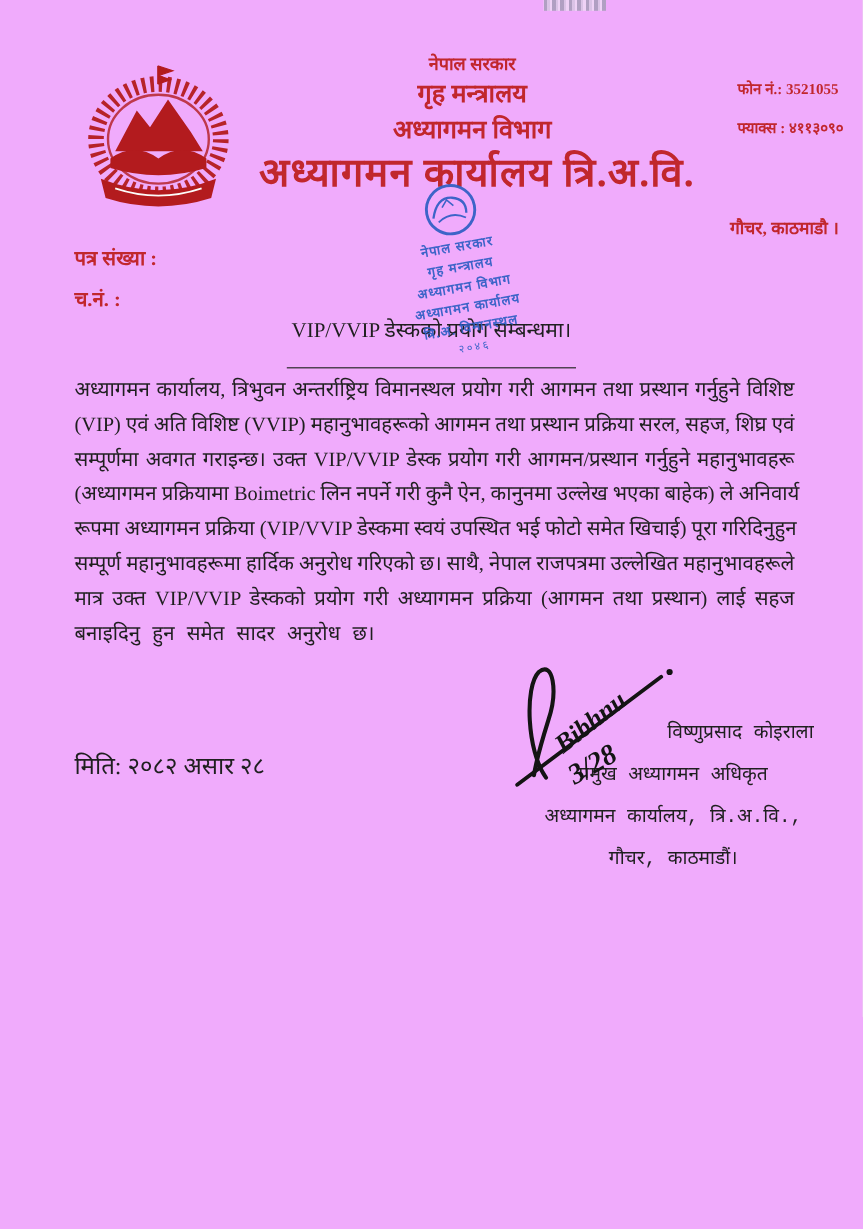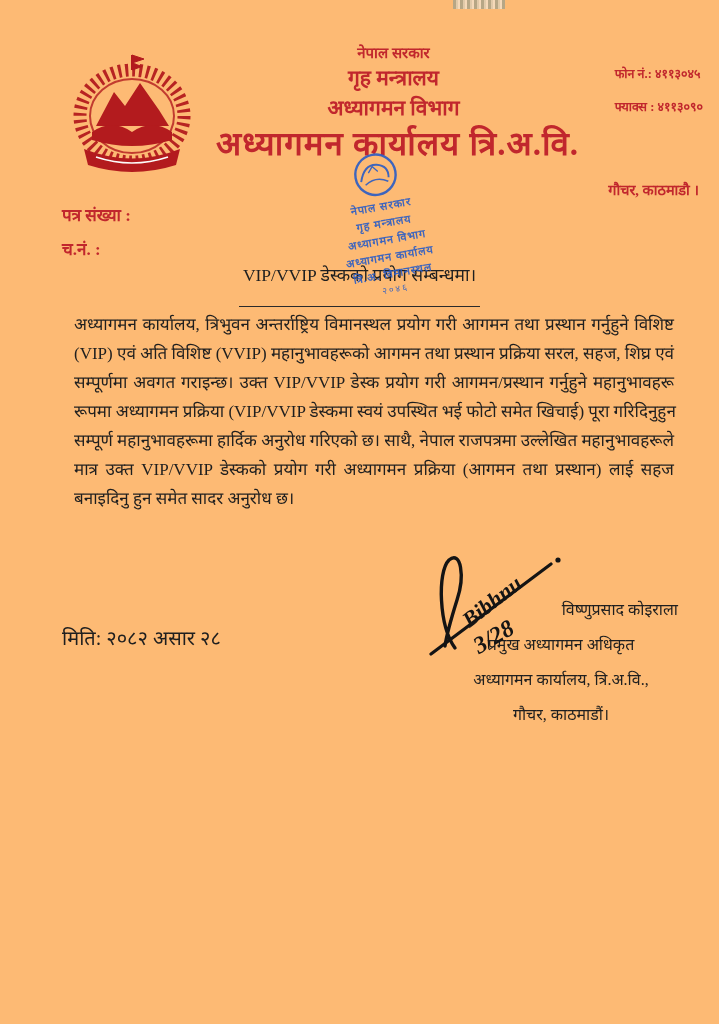--- a/index.html
+++ b/index.html
@@ -1,19 +1,19 @@
 <!DOCTYPE html>
 <html><head>
 <meta charset="utf-8">
 <style>
   * { margin:0; padding:0; box-sizing:border-box; }
   html,body { background:#e8e8e8; }
   .page{
     position:relative; width:719px; height:1024px;
-    background:#fdba74; overflow:hidden;
+    background:#f0abfc; overflow:hidden;
     font-family:"Liberation Serif","DejaVu Serif",serif;
     color:#1f1f1f;
   }
   
   .artifact{
     position:absolute; left:453px; top:0; width:52px; height:9px;
     background:repeating-linear-gradient(90deg,#7d9693 0 3px, #c9d6d4 3px 5px, #eef2f1 5px 7px);
     opacity:.55;
   }
   
@@ -33,27 +33,27 @@
     position:absolute; left:300px; top:150px; width:168px; text-align:center;
     transform:rotate(-10deg); color:#2e5ec4; z-index:5; opacity:.92;
   }
   .stamp-emblem{ width:48px; height:48px; margin:0 auto; display:block; }
   .stamp-line{ font-size:11px; line-height:1.55; font-weight:bold; letter-spacing:1px; }
   .stamp-year{ font-size:9px; letter-spacing:2px; }
   
   .subject-wrap{ position:absolute; left:0; right:0; top:262px; text-align:center; }
   .subject{ display:inline-block; font-size:17.5px; border-bottom:1.6px solid #2a2a2a; padding:0 4px 20px; }
   
-  .body{ position:absolute; left:62px; top:312px; width:600px; font-size:17px;margin-left:12px; }
+  .body{ position:absolute; left:62px; top:312px; width:600px; font-size:17px; }
   .body .ln{ height:29px; text-align:justify; text-align-last:justify; white-space:nowrap; }
-  .body .ln:last-child{ text-align:left; text-align-last:left; }
+  .body .ln:last-child{ text-align:left; text-align-last:left;font-family:Liberation Mono, monospace; }
   .date{ position:absolute; left:62px; top:624px; font-size:20px; }
   
   .sig-svg{ position:absolute; left:425px; top:548px; width:160px; height:118px; z-index:6; }
-  .sig-block{ position:absolute; left:438px; top:598px; width:246px; text-align:center; font-size:16px; }
+  .sig-block{ position:absolute; left:438px; top:598px; width:246px; text-align:center; font-size:16px;font-family:Liberation Mono, monospace; }
   .sig-block div{ margin-bottom:13px; }
   .sig-name{ text-align:right; padding-right:6px; }
 </style>
 </head>
 <body>
 
 <div class="page">
 
   <div class="artifact"></div>
 
@@ -71,21 +71,21 @@
     </g>
     <path d="M30 105 Q66 117 102 105" stroke="#fdfdfb" stroke-width="1.5" fill="none"></path>
   </svg>
 
   <div class="hdr-center hdr-gov red">नेपाल सरकार</div>
   <div class="hdr-center hdr-min red">गृह मन्त्रालय</div>
   <div class="hdr-center hdr-dep red">अध्यागमन विभाग</div>
   <div class="hdr-title red">अध्यागमन कार्यालय त्रि.अ.वि.</div>
 
   <div class="contact red">
-    <div>फोन नं.: ४११३०४५</div>
+    <div>फोन नं.: 3521055</div>
     <div>फ्याक्स : ४११३०९०</div>
   </div>
   <div class="hdr-addr red">गौचर, काठमाडौ ।</div>
 
   <div class="meta red">
     <div>पत्र संख्या :</div>
     <div>च.नं. :</div>
   </div>
 
   <div class="stamp">
@@ -104,20 +104,21 @@
   </div>
 
   <div class="subject-wrap">
     <span class="subject">VIP/VVIP डेस्कको प्रयोग सम्बन्धमा।</span>
   </div>
 
   <div class="body">
     <div class="ln">अध्यागमन कार्यालय, त्रिभुवन अन्तर्राष्ट्रिय विमानस्थल प्रयोग गरी आगमन तथा प्रस्थान गर्नुहुने विशिष्ट</div>
     <div class="ln">(VIP) एवं अति विशिष्ट (VVIP) महानुभावहरूको आगमन तथा प्रस्थान प्रक्रिया सरल, सहज, शिघ्र एवं</div>
     <div class="ln">सम्पूर्णमा अवगत गराइन्छ। उक्त VIP/VVIP डेस्क प्रयोग गरी आगमन/प्रस्थान गर्नुहुने महानुभावहरू</div>
+    <div class="ln">(अध्यागमन प्रक्रियामा Boimetric लिन नपर्ने गरी कुनै ऐन, कानुनमा उल्लेख भएका बाहेक) ले अनिवार्य</div>
     <div class="ln">रूपमा अध्यागमन प्रक्रिया (VIP/VVIP डेस्कमा स्वयं उपस्थित भई फोटो समेत खिचाई) पूरा गरिदिनुहुन</div>
     <div class="ln">सम्पूर्ण महानुभावहरूमा हार्दिक अनुरोध गरिएको छ। साथै, नेपाल राजपत्रमा उल्लेखित महानुभावहरूले</div>
     <div class="ln">मात्र उक्त VIP/VVIP डेस्कको प्रयोग गरी अध्यागमन प्रक्रिया (आगमन तथा प्रस्थान) लाई सहज</div>
     <div class="ln">बनाइदिनु हुन समेत सादर अनुरोध छ।</div>
   </div>
 
   <div class="date">मिति: २०८२ असार २८</div>
 
   <svg class="sig-svg" viewBox="0 0 160 118">
     <g stroke="#141414" fill="none" stroke-linecap="round">

